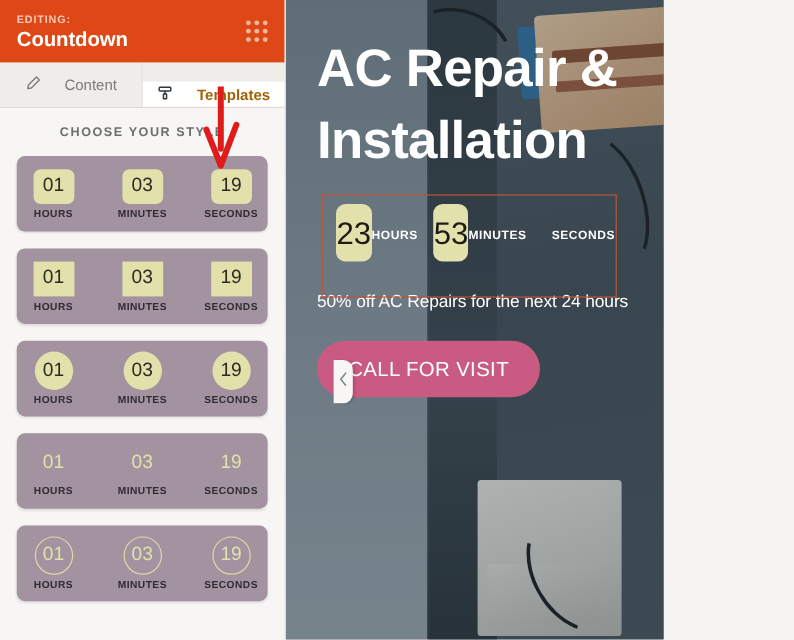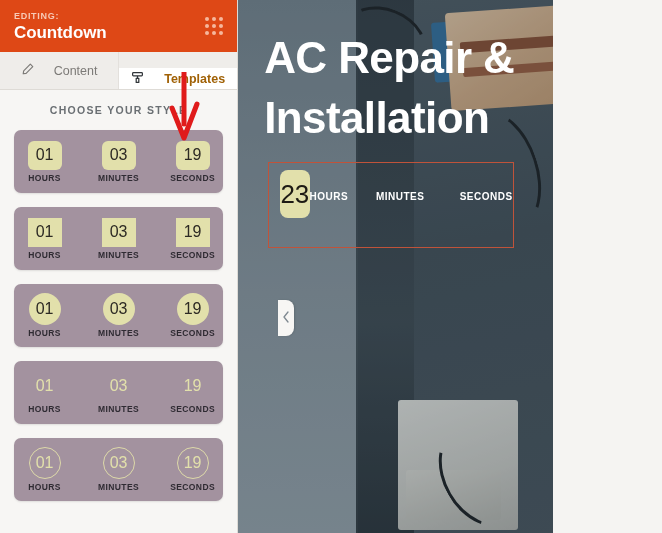--- a/index.html
+++ b/index.html
@@ -312,28 +312,31 @@
 Installation</div>
 
       <div id="countdown-wrap">
         <div id="sel-box"></div>
         <div id="countdown">
           <div class="cd-unit">
             <div class="cd-box">23</div>
             <div class="cd-label">HOURS</div>
           </div>
           <div class="cd-unit">
+            <div class="cd-box">53</div>
             <div class="cd-label">MINUTES</div>
           </div>
           <div class="cd-unit">
             <div class="cd-label">SECONDS</div>
           </div>
         </div>
       </div>
 
+      <div id="tagline">50% off AC Repairs for the next 24 hours</div>
+      <button id="cta-button">CALL FOR VISIT</button>
     </div>
   </div>
 
   <div id="red-arrow">
     <svg width="46" height="70" viewBox="0 0 46 70">
       <path d="M24 0 L24 52" stroke="#e01b1b" stroke-width="5" stroke-linecap="round" fill="none"></path>
       <path d="M24 66 L12 36 M24 66 L37 32" stroke="#e01b1b" stroke-width="5" stroke-linecap="round" fill="none"></path>
     </svg>
   </div>
 

